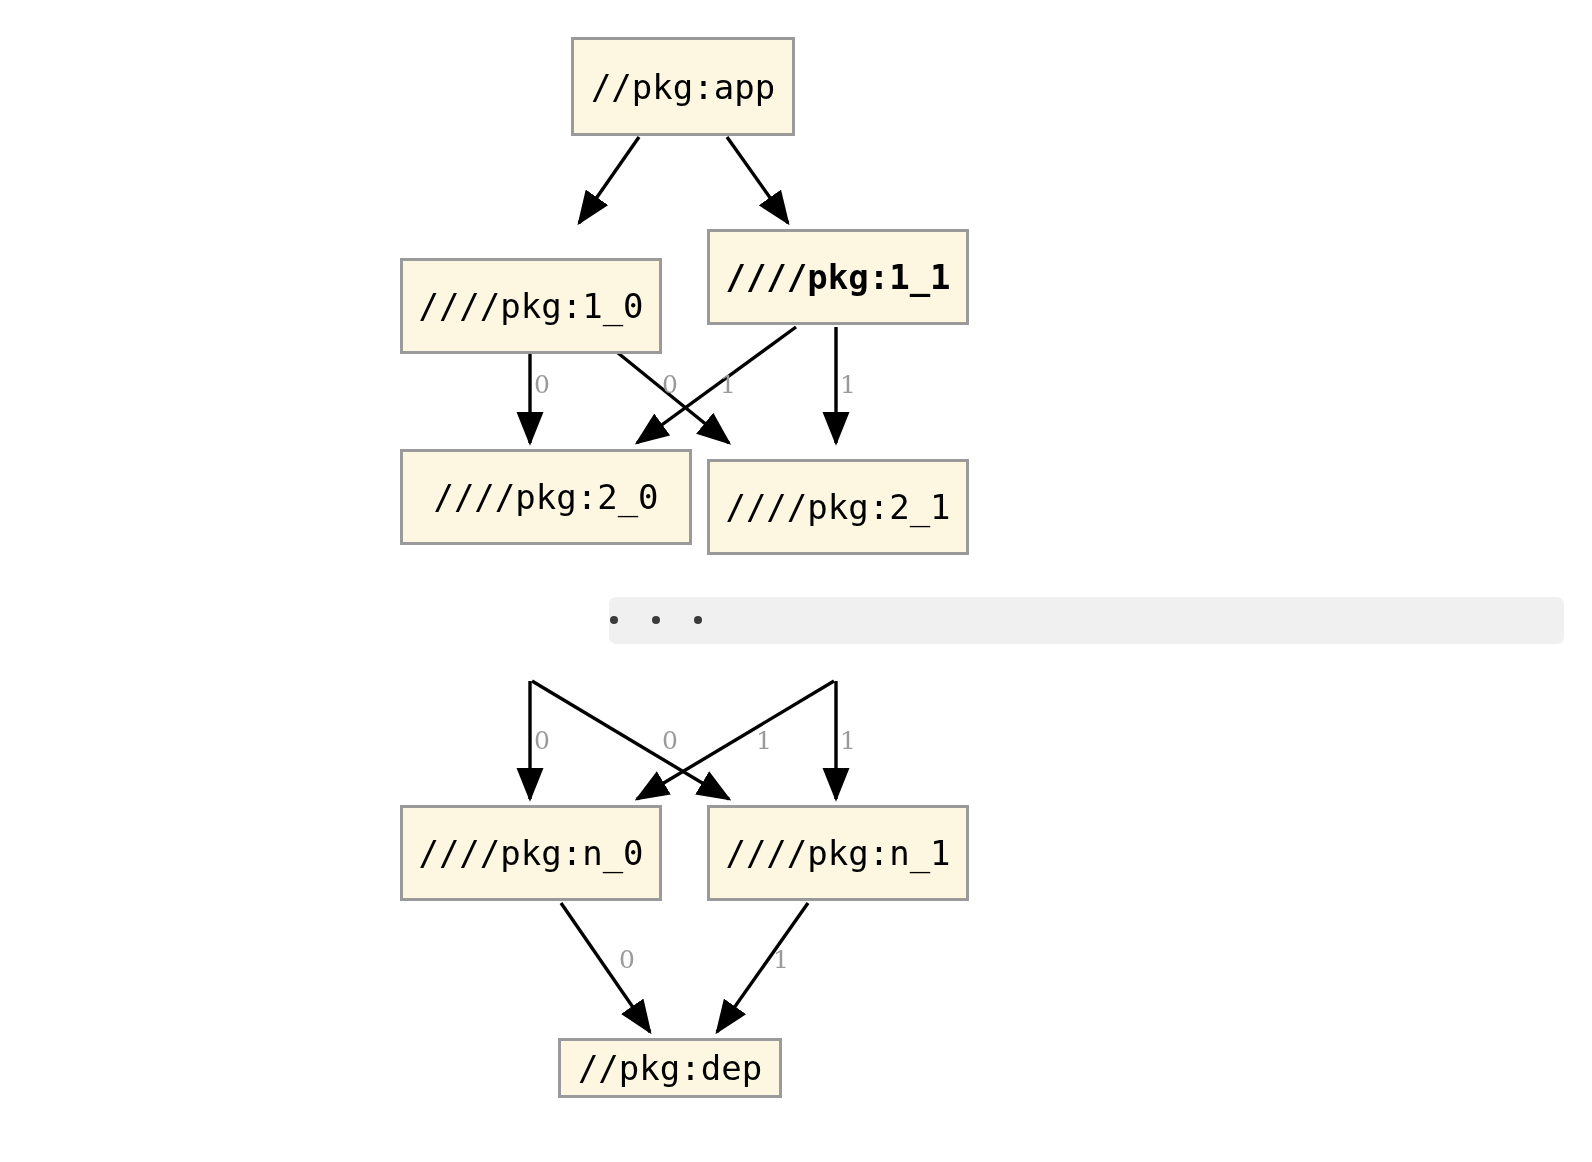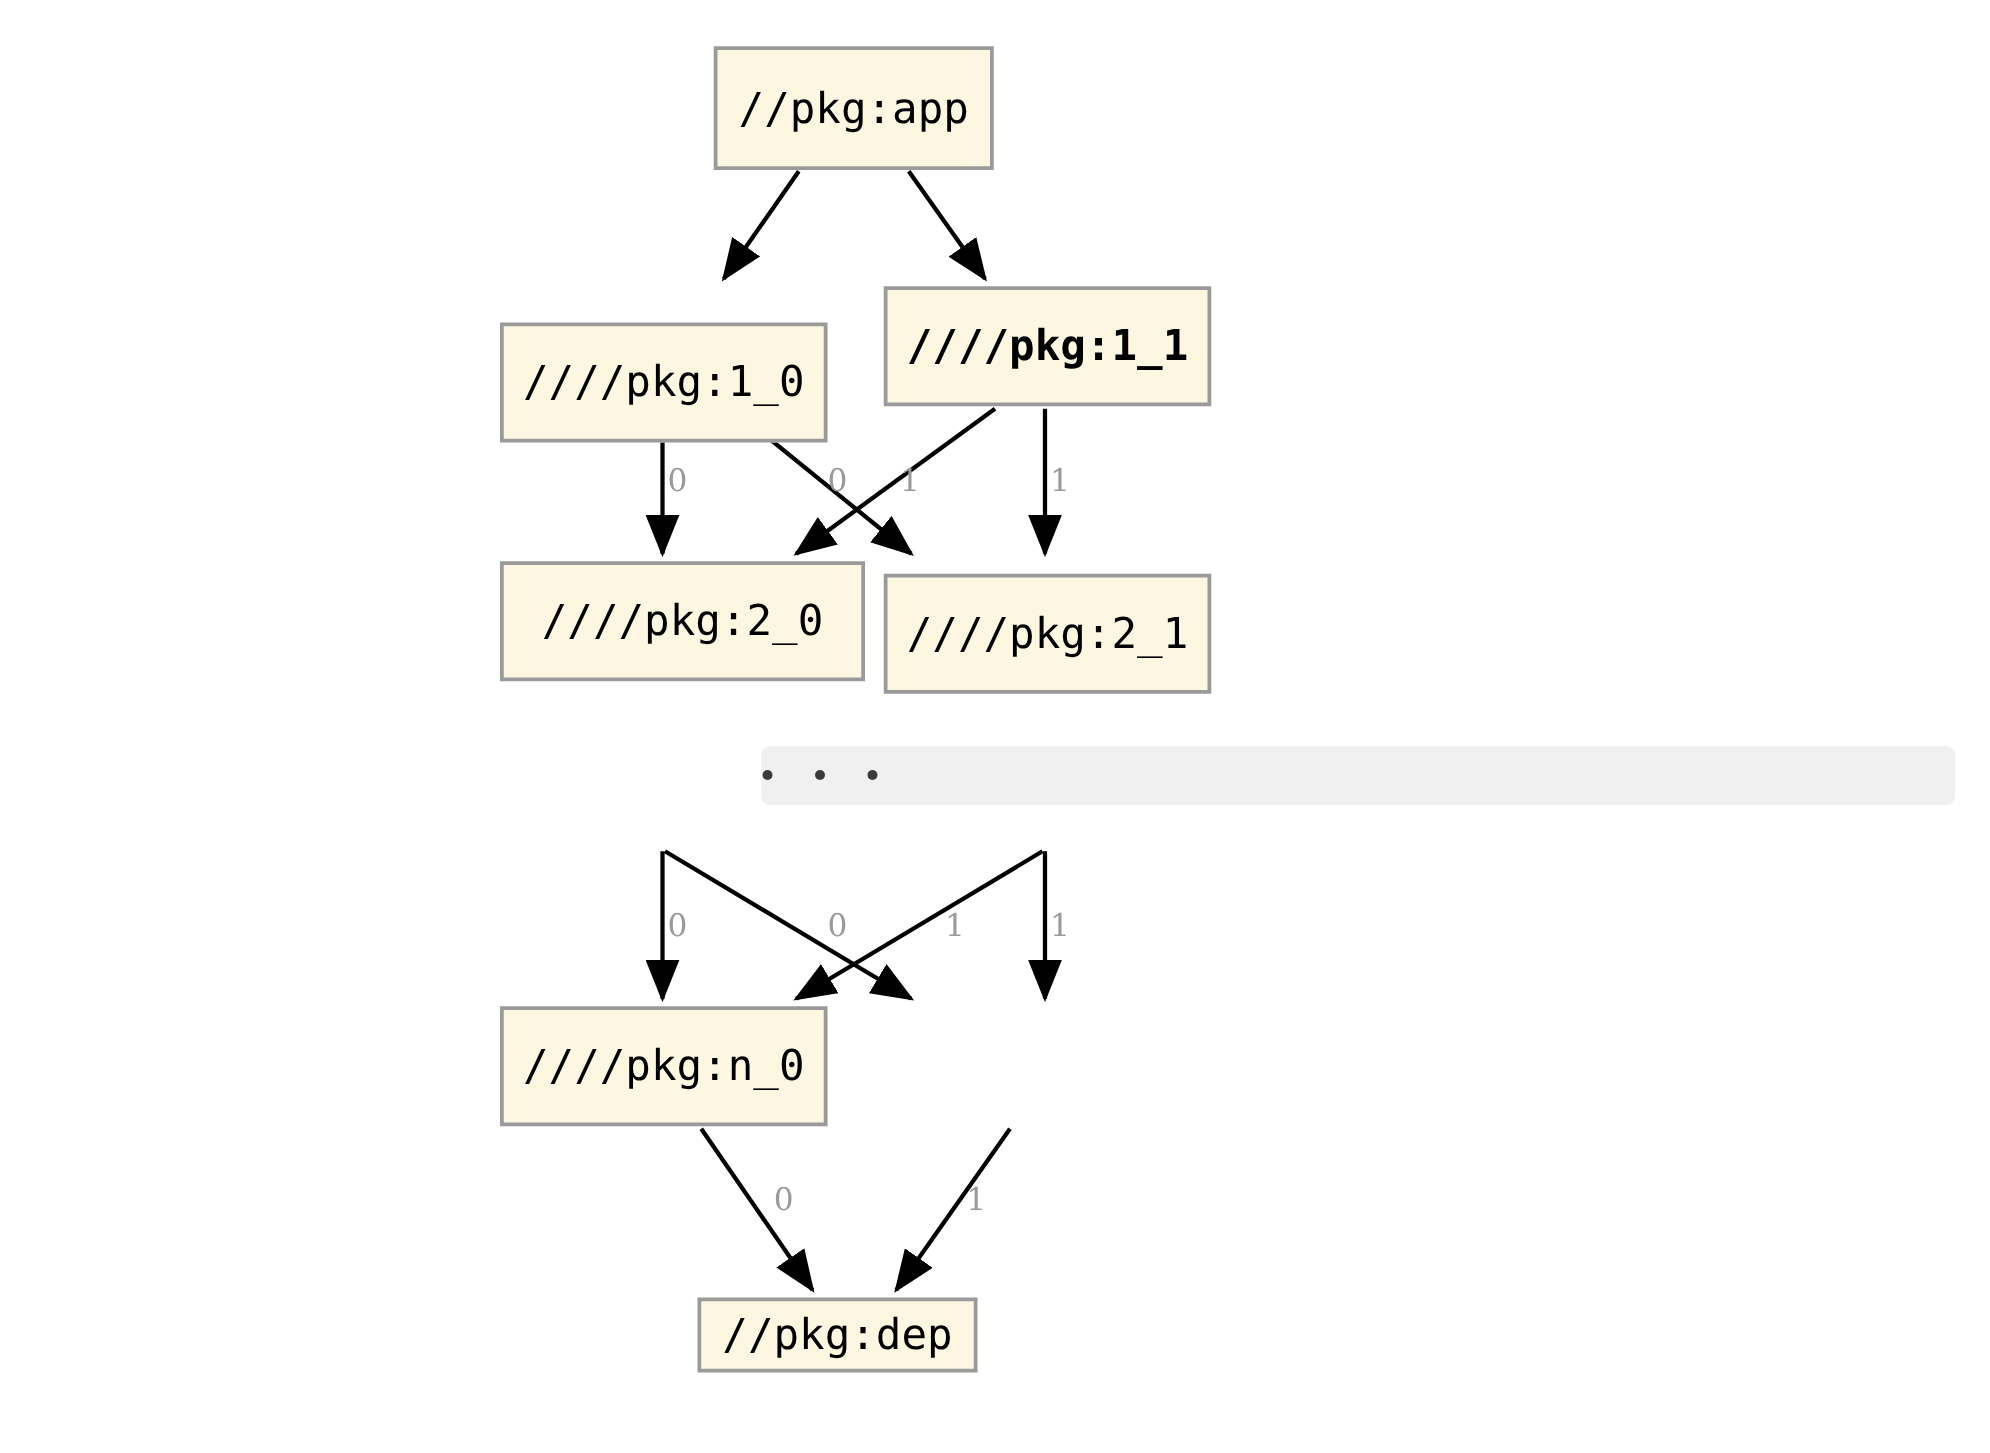--- a/index.html
+++ b/index.html
@@ -120,20 +120,23 @@
   </div>
 
   <div class="node-box" style="left:707px; top:459px; width:262px; height:96px;">
     <span class="node-label">////pkg:2_1</span>
   </div>
 
   <div class="node-box" style="left:400px; top:805px; width:262px; height:96px;">
     <span class="node-label">////pkg:n_0</span>
   </div>
 
+  <div class="node-box" style="left:707px; top:805px; width:262px; height:96px;">
+    <span class="node-label">////pkg:n_1</span>
+  </div>
 
   <div class="node-box" style="left:558px; top:1038px; width:224px; height:60px;">
     <span class="node-label">//pkg:dep</span>
   </div>
 
   <span class="edge-label" style="left:534px; top:372px;">0</span>
   <span class="edge-label" style="left:662px; top:372px;">0</span>
   <span class="edge-label" style="left:720px; top:372px;">1</span>
   <span class="edge-label" style="left:840px; top:372px;">1</span>
 

